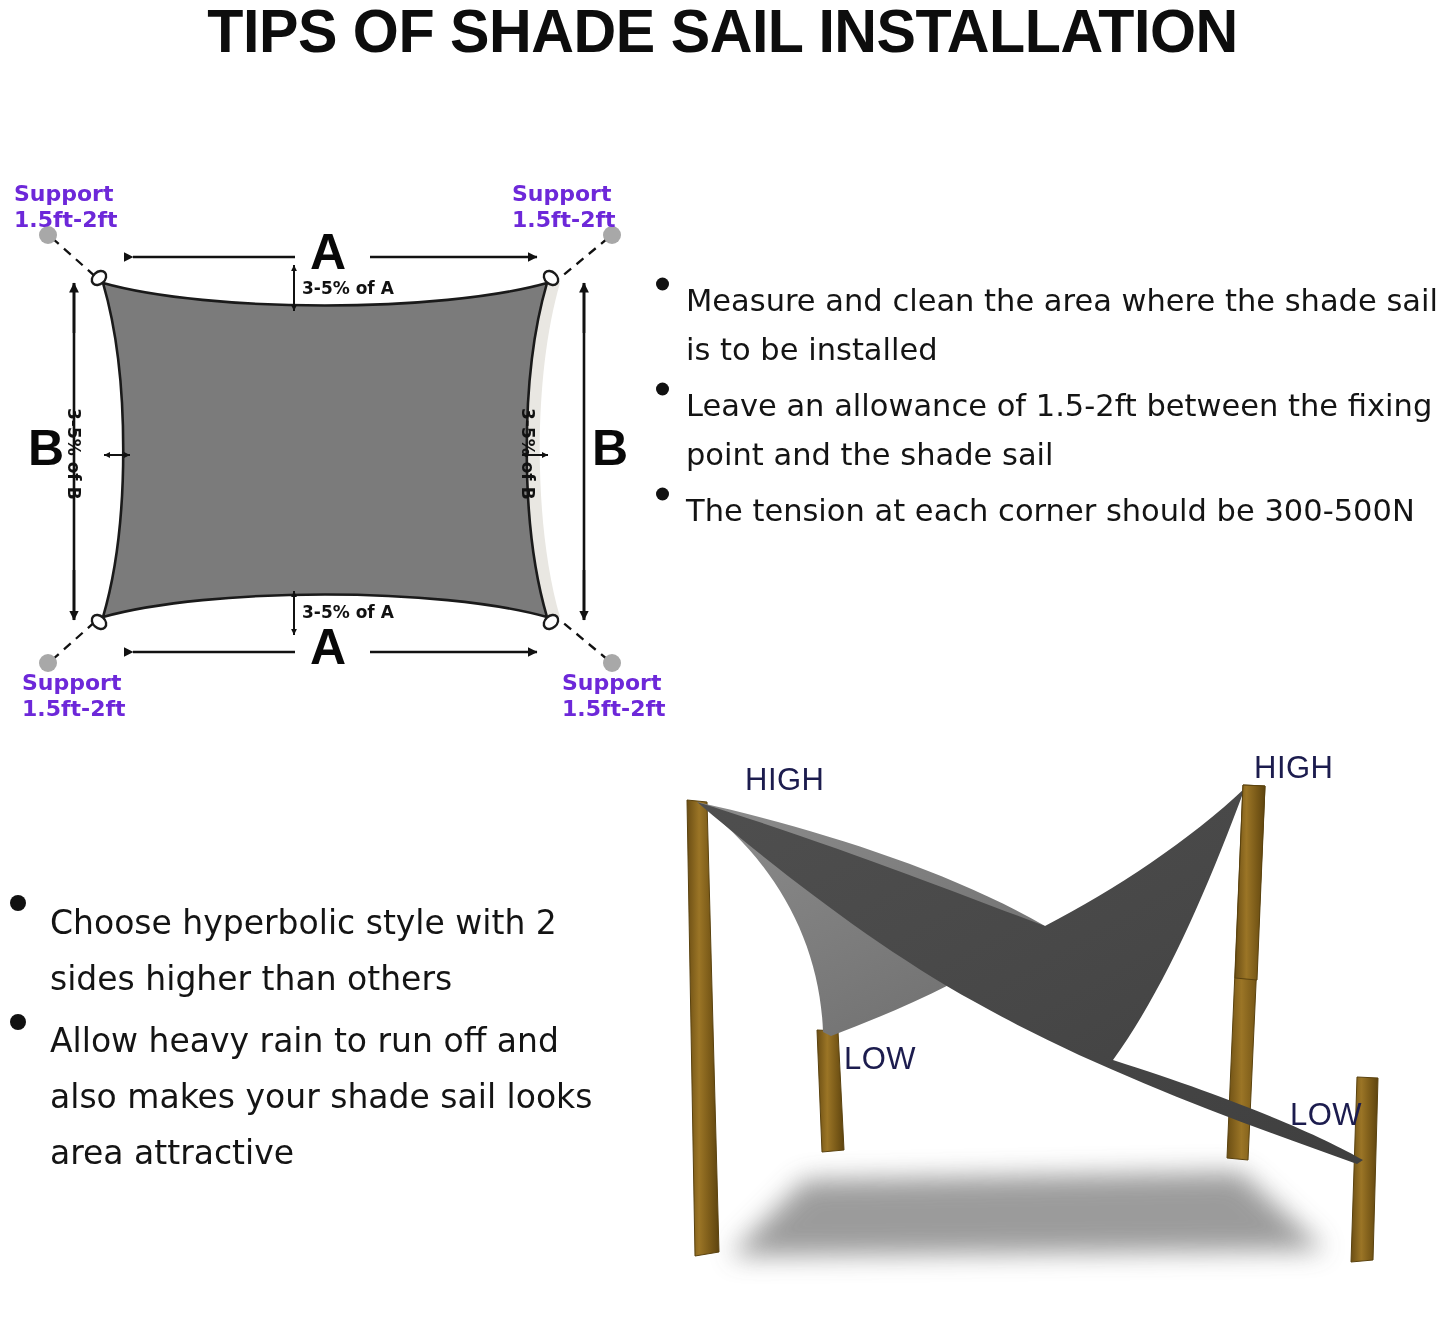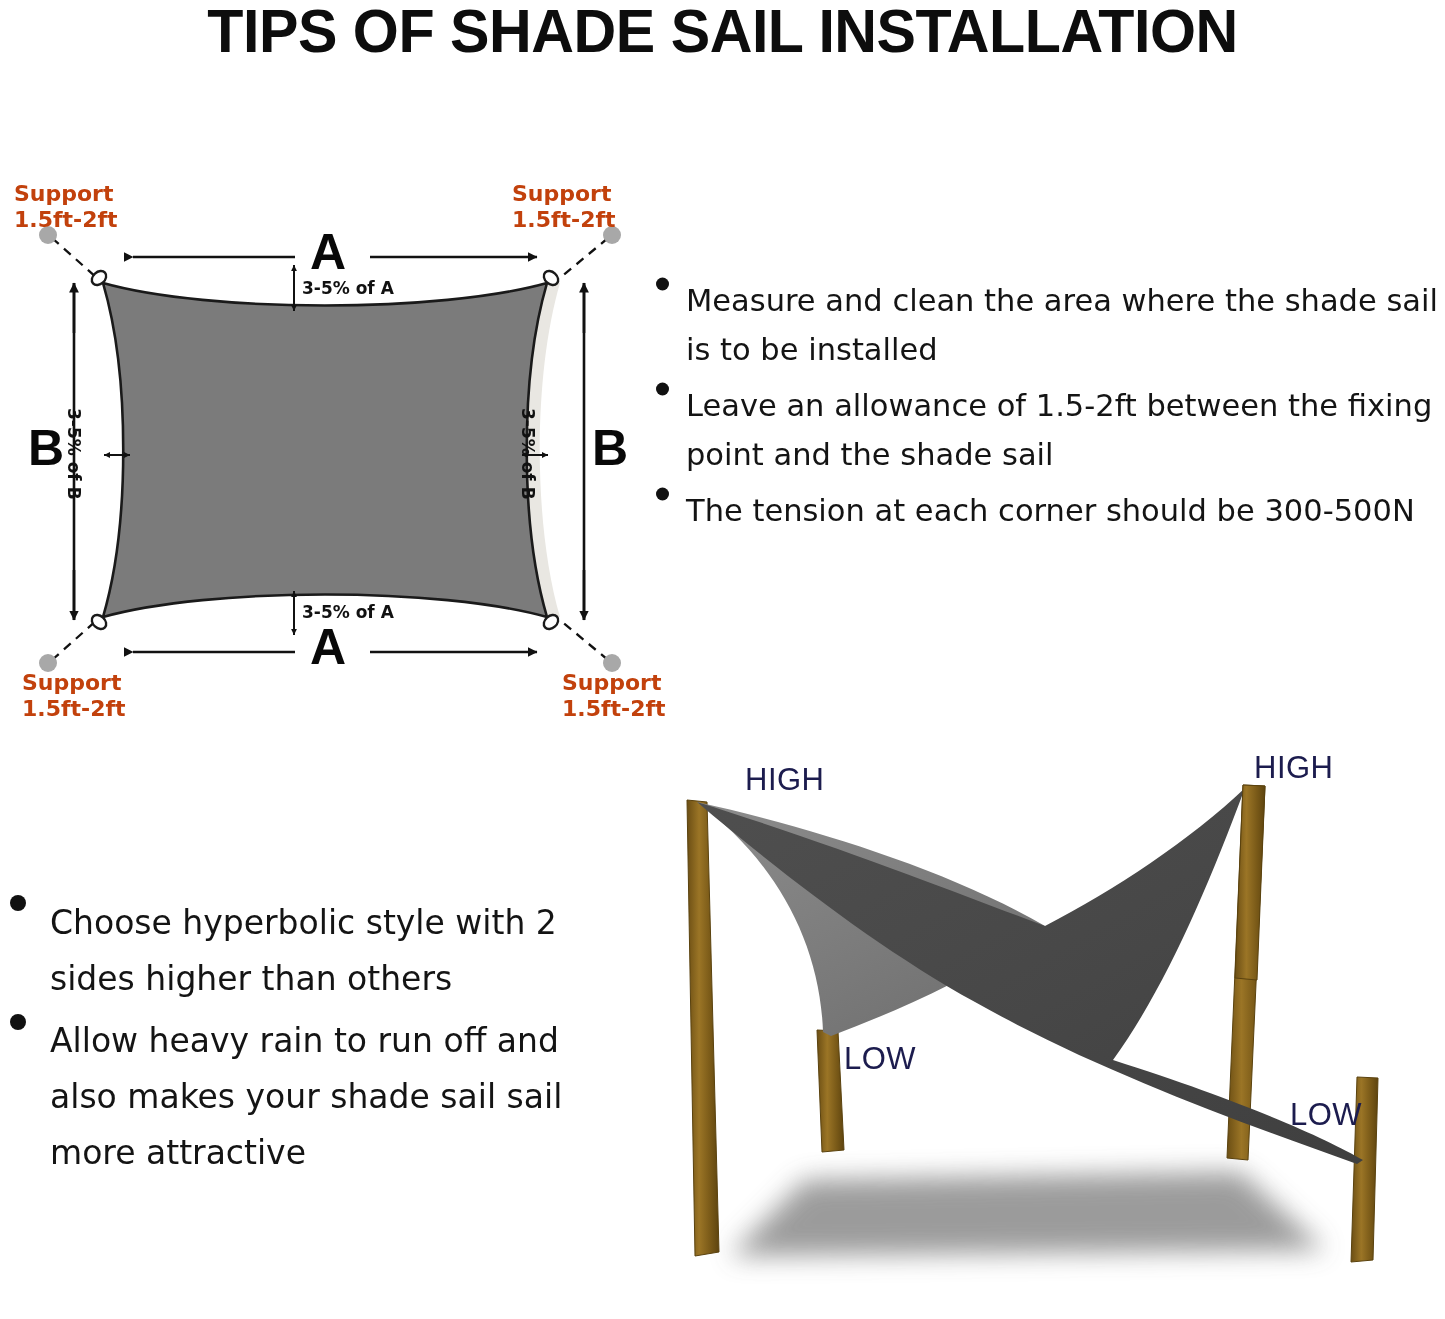--- a/index.html
+++ b/index.html
@@ -26,21 +26,21 @@
     transform-origin:center top;
   }
 
   
   .abs{position:absolute;}
   .sup{
     font-family:"DejaVu Sans","Liberation Sans",sans-serif;
     font-weight:bold;
     font-size:22px;
     line-height:26px;
-    color:#c2410c;
+    color:#6d28d9;
     white-space:nowrap;
   }
   .pct{
     font-family:"DejaVu Sans","Liberation Sans",sans-serif;
     font-weight:bold;
     font-size:17px;
     color:#111;
     white-space:nowrap;
   }
   .dimletter{
@@ -224,21 +224,21 @@
     </li>
   </ul>
 
   <ul class="bullets" id="style-list">
     <li>
       <span class="dot"></span>
       <span class="txt">Choose hyperbolic style with 2 sides higher than others</span>
     </li>
     <li>
       <span class="dot"></span>
-      <span class="txt">Allow heavy rain to run off and also makes your shade sail sail more attractive</span>
+      <span class="txt">Allow heavy rain to run off and also makes your shade sail looks area attractive</span>
     </li>
   </ul>
 
   <div id="hyperbolic-diagram">
     <svg width="800" height="534" viewBox="0 0 800 534">
       <defs>
         <linearGradient id="postGrad" x1="0" y1="0" x2="1" y2="0">
           <stop offset="0%" stop-color="#6b4e14"></stop>
           <stop offset="38%" stop-color="#9b7526"></stop>
           <stop offset="72%" stop-color="#7a5a18"></stop>

